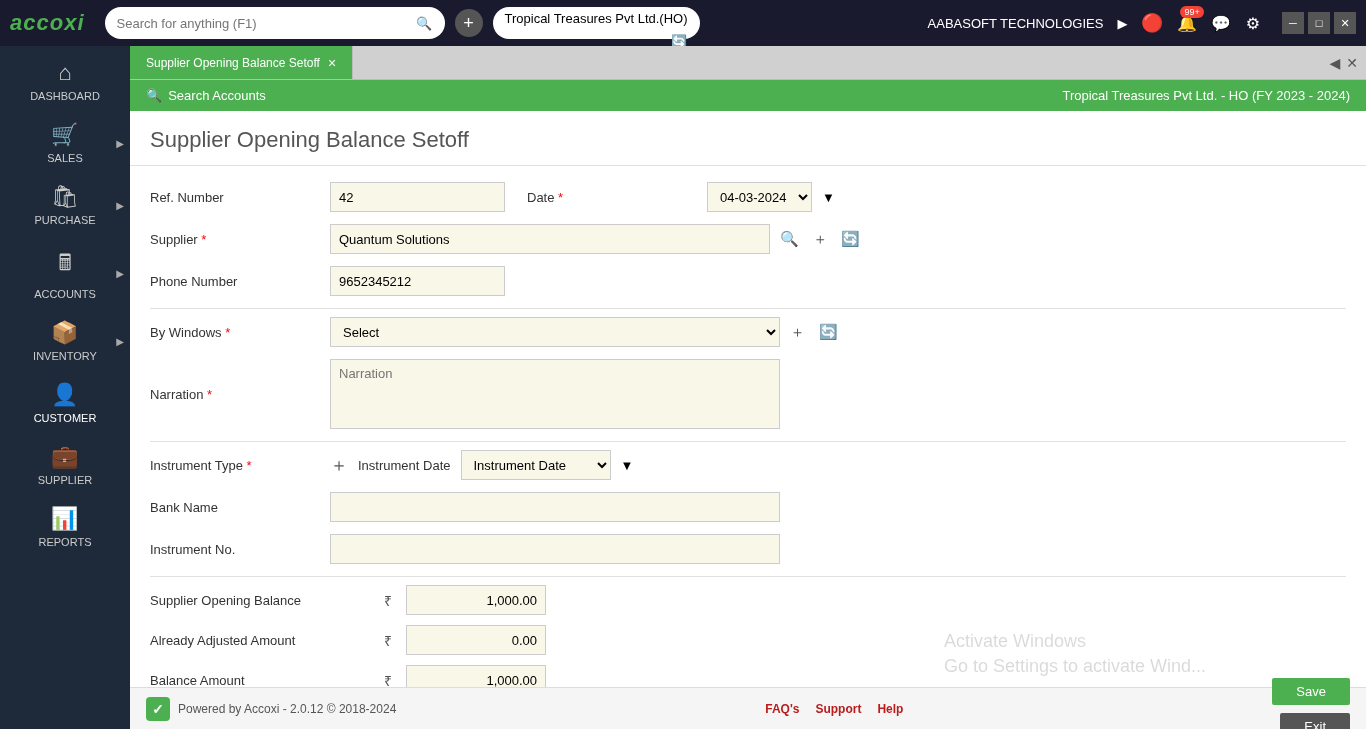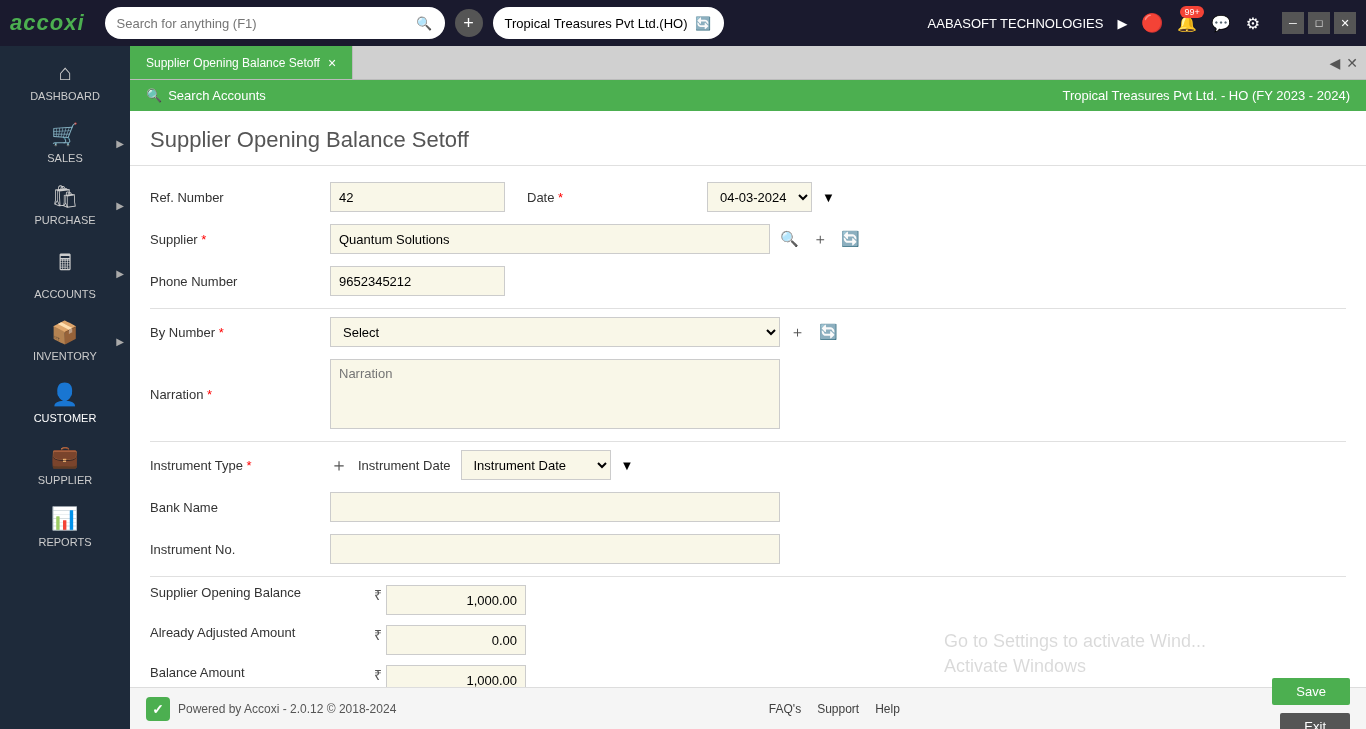--- a/index.html
+++ b/index.html
@@ -53,25 +53,26 @@
       width: 28px;
       height: 28px;
       font-size: 18px;
       cursor: pointer;
       display: flex; align-items: center; justify-content: center;
     }
     .company-selector {
       background: white;
       border-radius: 20px;
       display: flex;
-      align-items: center;
+      align-items: flex-end;
       padding: 4px 12px;
       gap: 8px;
       height: 32px;
       font-size: 13px;
+      flex-direction: column;
     }
     .topbar-right {
       margin-left: auto;
       display: flex;
       align-items: center;
       gap: 14px;
       color: white;
     }
     .topbar-icon {
       color: white;
@@ -315,22 +316,23 @@
     .plus-btn {
       background: none;
       border: none;
       font-size: 18px;
       cursor: pointer;
       color: #555;
     }
 
     .amount-row {
       display: flex;
-      align-items: flex-start;
+      align-items: center;
       margin-bottom: 10px;
+      gap: 10px;
     }
     .currency-symbol {
       font-size: 14px;
       color: #555;
       padding: 0 4px;
     }
     .amount-input {
       background: #f9f7e8;
       border: 1px solid #ccc;
       padding: 5px 8px;
@@ -363,21 +365,21 @@
     .footer-left { display: flex; align-items: center; gap: 8px; }
     .footer-logo {
       background: #4caf50;
       color: white;
       width: 24px; height: 24px;
       border-radius: 4px;
       display: flex; align-items: center; justify-content: center;
       font-size: 14px; font-weight: bold;
     }
     .footer-links { display: flex; gap: 16px; }
-    .footer-links a { color: #404040; text-decoration: none; font-size: 12px; }
+    .footer-links a { color: #b91c1c; text-decoration: none; font-size: 12px; font-weight: bold; }
     .footer-btns { display: flex; gap: 8px; flex-direction: column; }
     .btn-save {
       background: #4caf50;
       color: white;
       border: none;
       padding: 6px 24px;
       font-size: 13px;
       cursor: pointer;
       border-radius: 2px;
     }
@@ -540,21 +542,21 @@
 
           <div class="form-row">
             <span class="form-label">Phone Number</span>
             <input class="form-input input-short" type="text" value="9652345212" style="">
           </div>
 
           <hr class="divider">
 
           <div class="form-row">
             <span class="form-label">
-              <span>By Number</span>
+              <span>By Windows</span>
               <span class="required"> *</span>
             </span>
             <div class="select-wrapper">
               <select class="form-select select-medium">
                 <option>Select</option>
               </select>
               <button class="icon-btn">＋</button>
               <button class="icon-btn">🔄</button>
             </div>
           </div>
@@ -610,22 +612,22 @@
 
           <div class="amount-row">
             <span class="amount-label">Balance Amount</span>
             <span class="currency-symbol">₹</span>
             <input class="amount-input" type="text" value="1,000.00" style="">
           </div>
 
         </div>
 
         <div class="activate-watermark">
+          <div>Activate Windows</div>
           <div>Go to Settings to activate Wind...</div>
-          <div>Activate Windows</div>
         </div>
       </div>
 
       <div class="footer">
         <div class="footer-left">
           <div class="footer-logo">✓</div>
           <span>Powered by Accoxi - 2.0.12 © 2018-2024</span>
         </div>
         <div class="footer-links">
           <a href="#">FAQ's</a>

